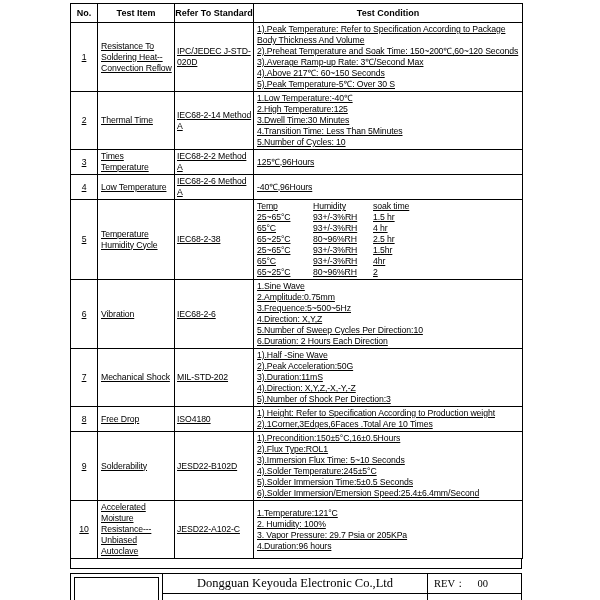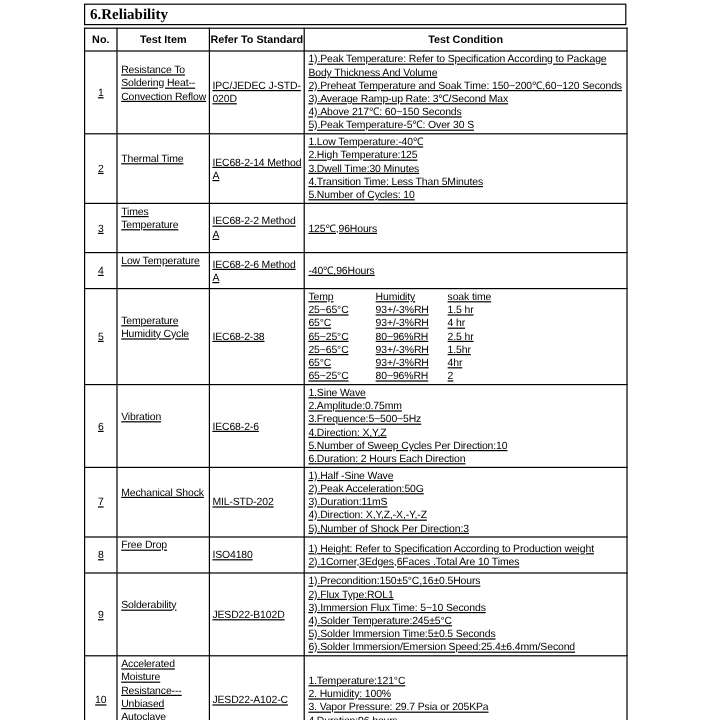--- a/index.html
+++ b/index.html
@@ -20,21 +20,21 @@
   
   table.main{border-collapse:collapse;table-layout:fixed;width:452px;}
   table.main th, table.main td{border:1px solid #000;}
   table.main th{
     font-size:9px;font-weight:bold;text-align:center;padding:2px 0;height:14px;
   }
   table.main td{
     font-size:8.7px;letter-spacing:-0.1px;line-height:11px;vertical-align:middle;text-decoration:underline;
   }
   td.no{text-align:center;padding:0;}
-  td.item{padding:1px 1px 17px 3px;}
+  td.item{padding:1px 1px 1px 3px;}
   td.standard{padding:1px 0 1px 2px;}
   td.cond{padding:1px 2px 1px 3px;}
   .cond-line{line-height:11px;white-space:normal;}
   
   #table-body tr:nth-child(1){height:68px;}
   #table-body tr:nth-child(2){height:56px;}
   #table-body tr:nth-child(3){height:19px;}
   #table-body tr:nth-child(4){height:16px;}
   #table-body tr:nth-child(5){height:77px;}
   #table-body tr:nth-child(6){height:66px;}
@@ -72,23 +72,20 @@
     height:19px;border-bottom:1px solid #000;display:flex;align-items:center;
     padding-left:6px;font-size:10.5px;
   }
   .val-gap{margin-left:12px;}
 </style>
 </head>
 <body>
 
 <div class="doc">
 
-  <div class="title-box">
-    <span>6.Reliability</span>
-  </div>
 
   <table class="main">
     <colgroup>
       <col style="width:27px">
         <col style="width:77px">
         <col style="width:79px">
         <col style="width:269px">
     </colgroup>
     <thead>
       <tr>

